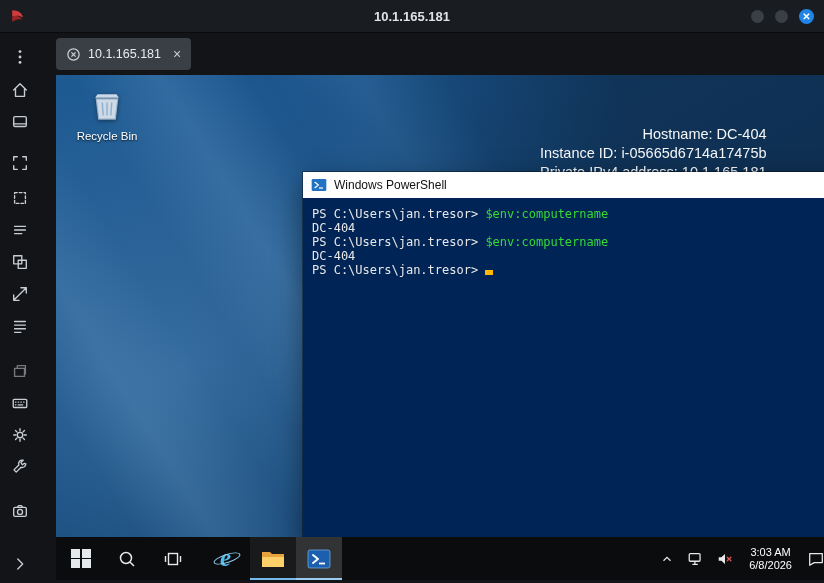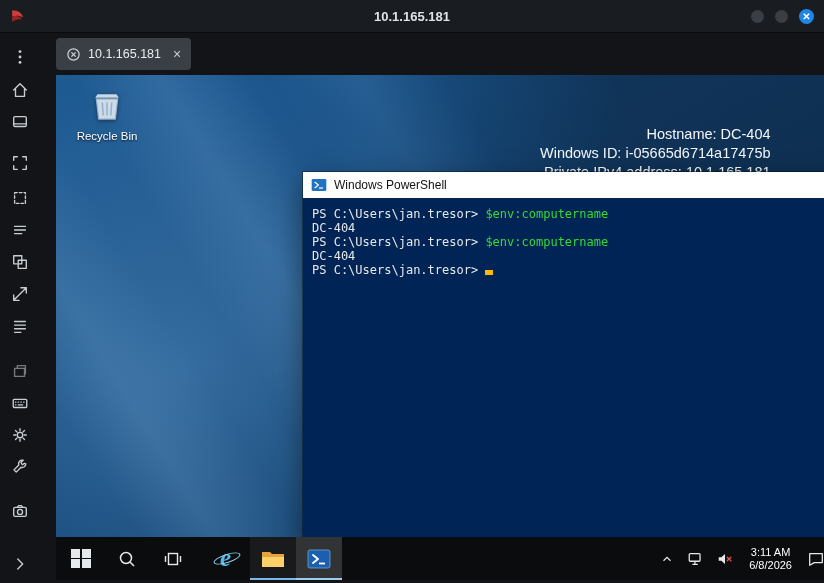--- a/index.html
+++ b/index.html
@@ -196,21 +196,21 @@
       <svg viewBox="0 0 32 32">
         <polygon points="6,9 26,9 24,6 8,6" fill="#dce9f5" opacity=".9"></polygon>
         <path d="M7 10 L25 10 L23 27 L9 27 Z" fill="#e9f2fb" stroke="#a9c0d6" stroke-width="1" opacity=".88"></path>
         <path d="M12 13 L12.8 24 M16 13 L16 24 M20 13 L19.2 24" stroke="#8fb0cc" stroke-width="1.2" fill="none"></path>
       </svg>
       <div class="recycle-label">Recycle Bin</div>
     </div>
 
     <div class="host-info">
       <div>Hostname: DC-404</div>
-      <div>Windows ID: i-05665d6714a17475b</div>
+      <div>Instance ID: i-05665d6714a17475b</div>
       <div>Private IPv4 address: 10.1.165.181</div>
     </div>
 
     <div class="ps-window">
       <div class="ps-titlebar">
         <svg width="16" height="16" viewBox="0 0 24 24">
           <rect x="1" y="3" width="22" height="18" rx="2" fill="#2272c3"></rect>
           <path d="M6 8l5 4-5 4" stroke="#fff" stroke-width="2" fill="none" stroke-linecap="round" stroke-linejoin="round"></path>
           <rect x="12" y="15.6" width="6" height="1.8" fill="#fff"></rect>
         </svg>
@@ -281,21 +281,21 @@
         <div class="tray-icon">
           <svg width="18" height="18" viewBox="0 0 20 20">
               <path d="M3 8v4h3l4 3.5v-11L6 8H3z" fill="#e8e8e8"></path>
               <g stroke="#e05050" stroke-width="1.5" stroke-linecap="round">
                 <line x1="12.5" y1="8" x2="16.5" y2="12"></line>
                 <line x1="16.5" y1="8" x2="12.5" y2="12"></line>
               </g>
             </svg>
         </div>
         <div class="clock">
-          <div>3:11 AM</div>
+          <div>3:03 AM</div>
           <div>6/8/2026</div>
         </div>
         <div class="tray-icon">
           <svg width="18" height="18" viewBox="0 0 20 20">
               <path d="M3 4h14v10H8l-5 3z" fill="none" stroke="#e8e8e8" stroke-width="1.4" stroke-linejoin="round"></path>
             </svg>
         </div>
       </div>
     </div>
   </div>

